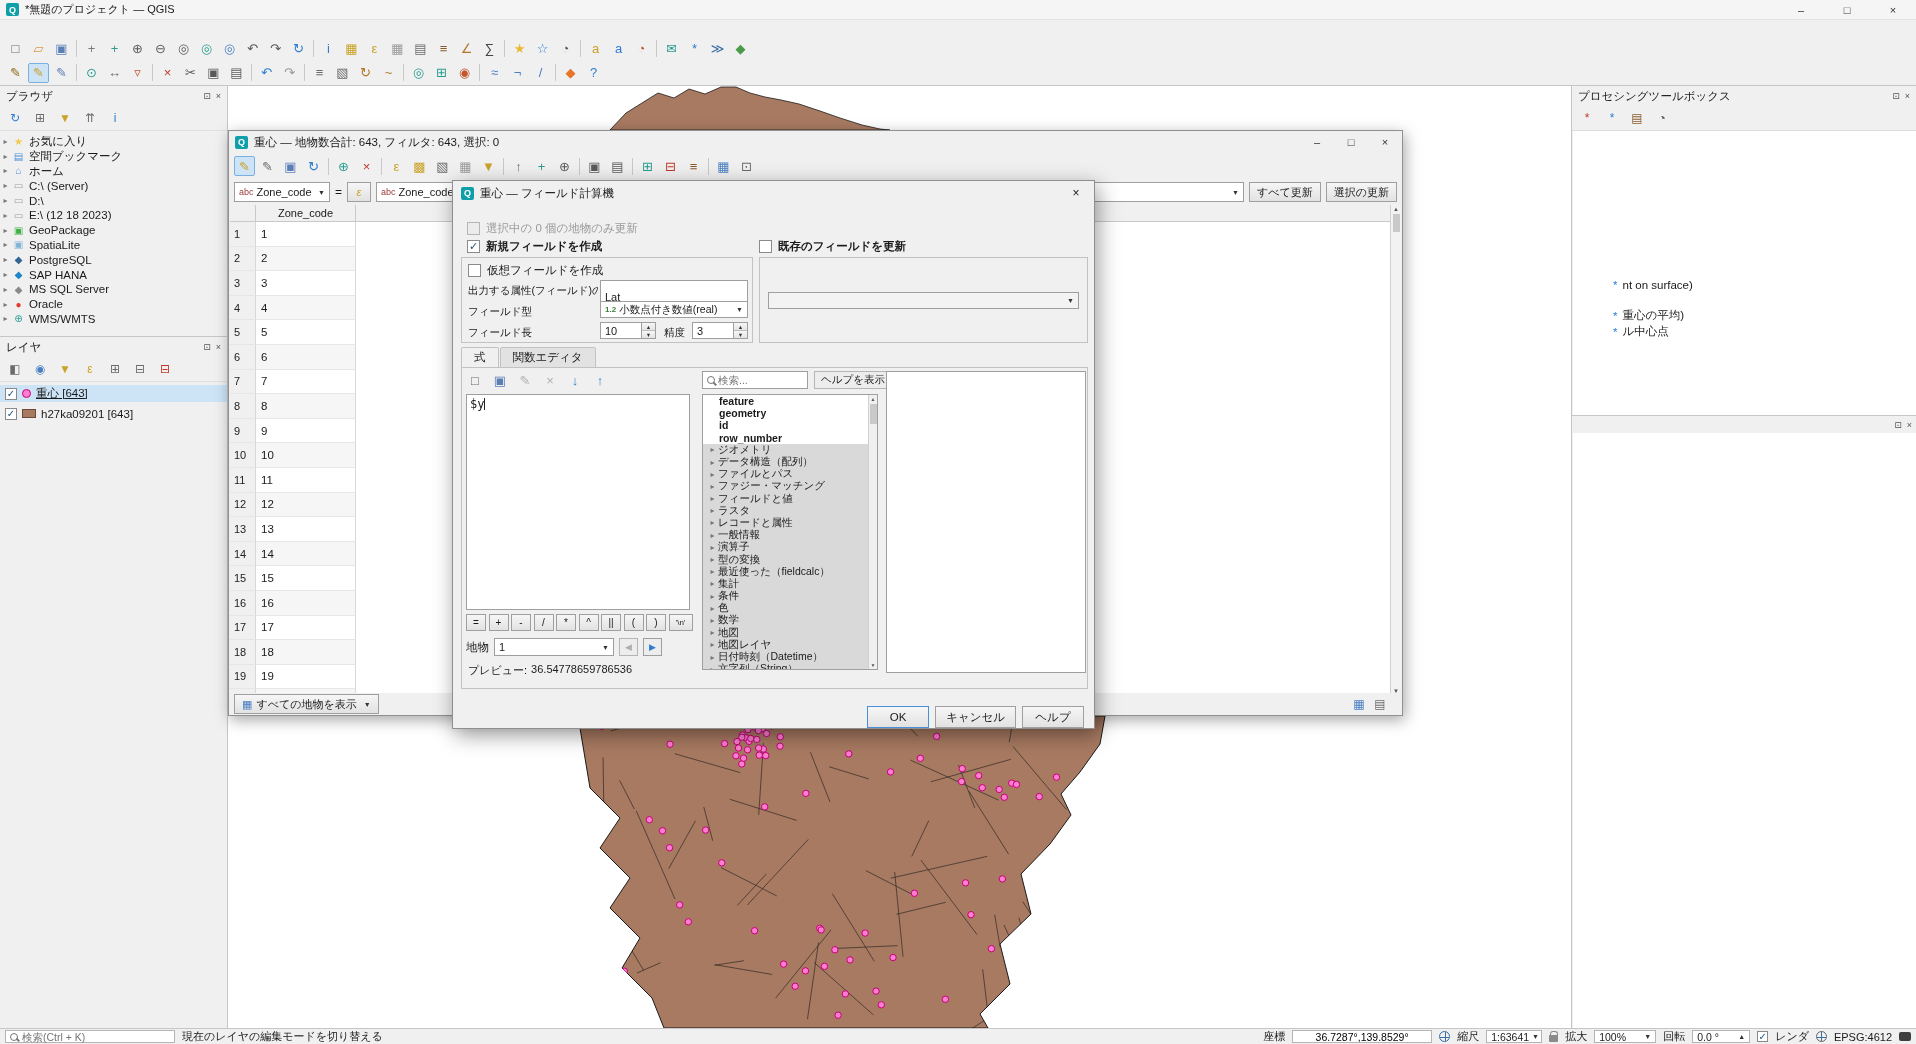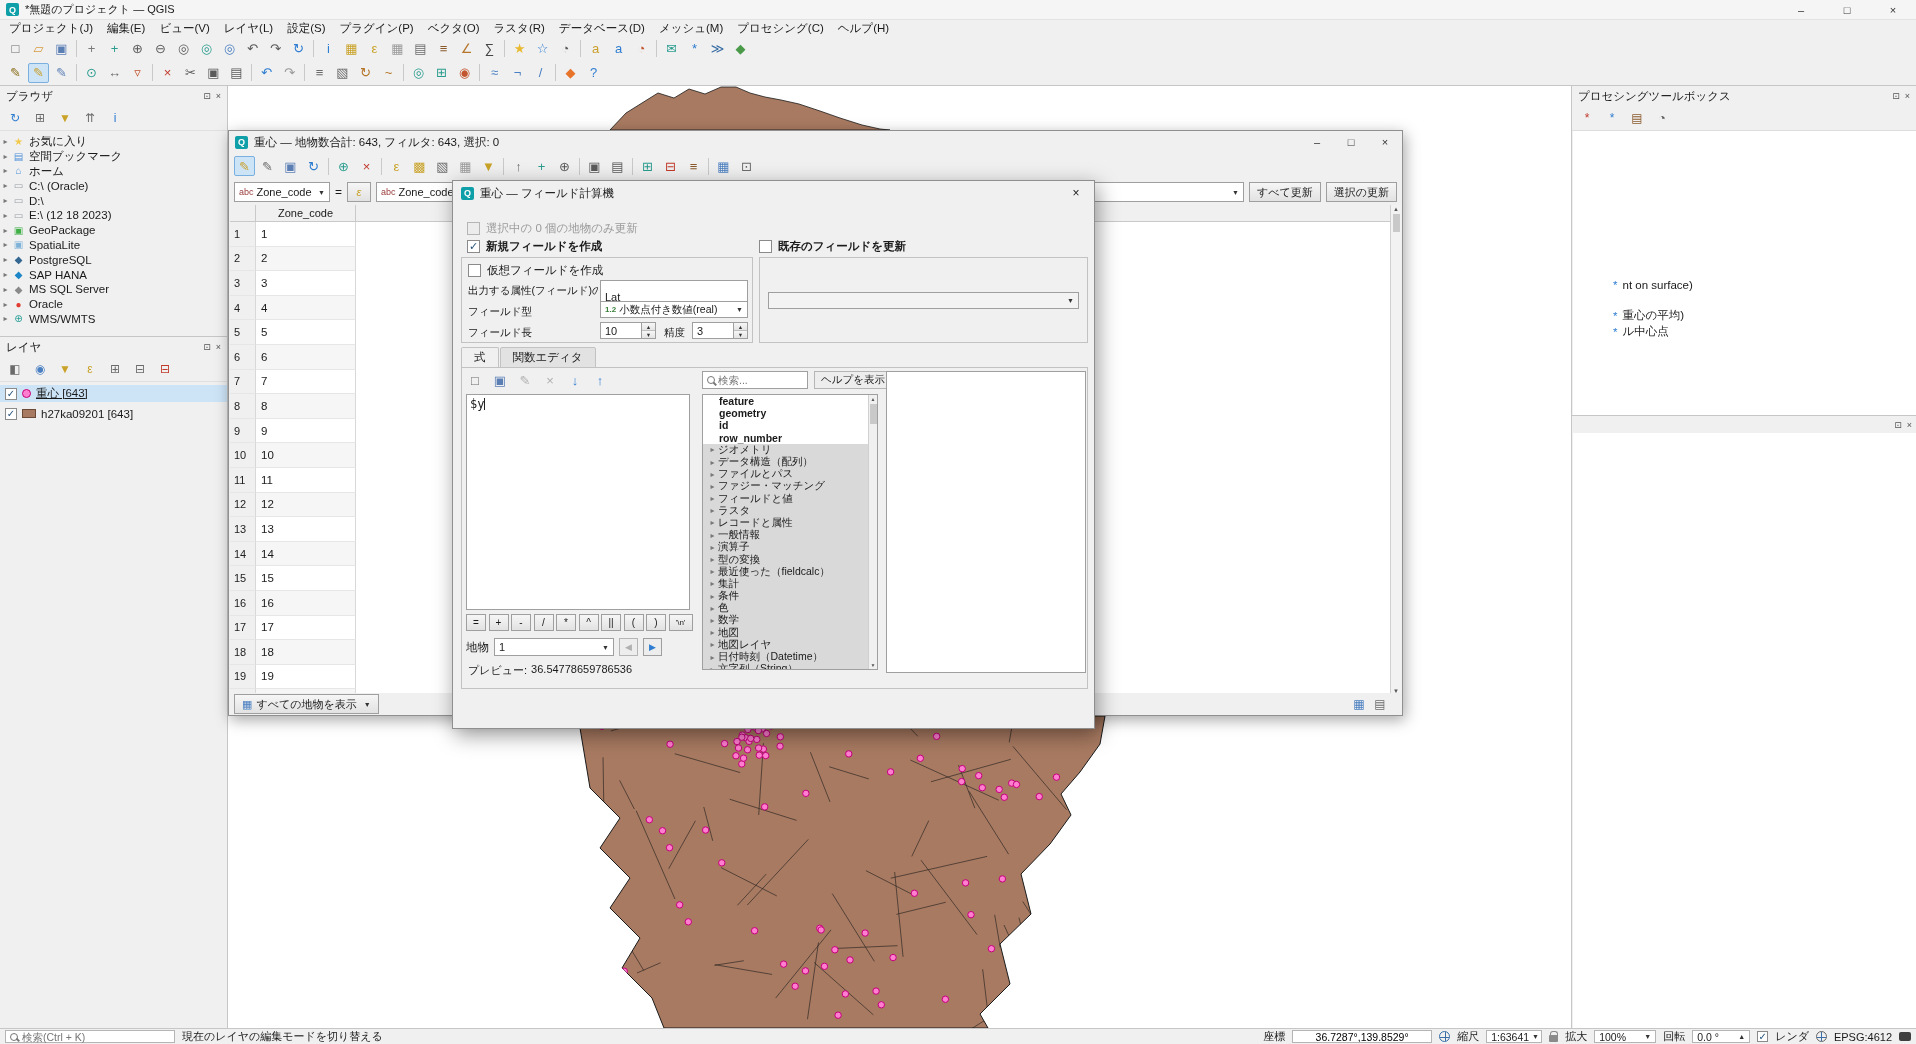--- a/index.html
+++ b/index.html
@@ -130,34 +130,20 @@
   <div id="titlebar">
     <span class="qlogo">Q</span>
     <span class="ttext">*無題のプロジェクト — QGIS</span>
     <div class="wbtns">
       <div class="wbtn">–</div>
       <div class="wbtn">□</div>
       <div class="wbtn">×</div>
     </div>
   </div>
 
-  <div id="menubar">
-      <div class="menu-item">プロジェクト(J)</div>
-      <div class="menu-item">編集(E)</div>
-      <div class="menu-item">ビュー(V)</div>
-      <div class="menu-item">レイヤ(L)</div>
-      <div class="menu-item">設定(S)</div>
-      <div class="menu-item">プラグイン(P)</div>
-      <div class="menu-item">ベクタ(O)</div>
-      <div class="menu-item">ラスタ(R)</div>
-      <div class="menu-item">データベース(D)</div>
-      <div class="menu-item">メッシュ(M)</div>
-      <div class="menu-item">プロセシング(C)</div>
-      <div class="menu-item">ヘルプ(H)</div>
-    </div>
   <div id="tb1" class="toolbar">
       <div class="tbi" style="color: rgb(107, 107, 107);">□</div>
       <div class="tbi" style="color: rgb(215, 155, 63);">▱</div>
       <div class="tbi" style="color: rgb(91, 127, 181);">▣</div>
       <div class="tbsep"></div>
       <div class="tbi" style="color: rgb(122, 122, 122);">+</div>
       <div class="tbi" style="color: rgb(42, 157, 143);">+</div>
       <div class="tbi" style="color: rgb(90, 90, 90);">⊕</div>
       <div class="tbi" style="color: rgb(90, 90, 90);">⊖</div>
       <div class="tbi" style="color: rgb(90, 90, 90);">◎</div>
@@ -250,21 +236,21 @@
           <span class="tlabel">空間ブックマーク</span>
         </div>
         <div class="trow">
           <span class="arrow">▸</span>
           <span class="ticon" style="color: rgb(74, 144, 217);">⌂</span>
           <span class="tlabel">ホーム</span>
         </div>
         <div class="trow">
           <span class="arrow">▸</span>
           <span class="ticon" style="color: rgb(154, 160, 166);">▭</span>
-          <span class="tlabel">C:\ (Oracle)</span>
+          <span class="tlabel">C:\ (Server)</span>
         </div>
         <div class="trow">
           <span class="arrow">▸</span>
           <span class="ticon" style="color: rgb(154, 160, 166);">▭</span>
           <span class="tlabel">D:\</span>
         </div>
         <div class="trow">
           <span class="arrow">▸</span>
           <span class="ticon" style="color: rgb(154, 160, 166);">▭</span>
           <span class="tlabel">E:\ (12 18 2023)</span>
@@ -873,20 +859,25 @@
           </div>
         <div id="fn-scroll">
           <span>▲</span>
           <div class="thumb" style="height:20px"></div>
           <span style="margin-top:auto">▼</span>
         </div>
       </div>
       <div id="help-box"></div>
     </div>
 
+    <div id="dlg-btns">
+      <div class="dbtn default">OK</div>
+      <div class="dbtn">キャンセル</div>
+      <div class="dbtn">ヘルプ</div>
+    </div>
   </div>
 
   <div id="statusbar">
     <div class="sb-search">
       <span class="mag"></span>
       <input placeholder="検索(Ctrl + K)" style="">
     </div>
     <span>現在のレイヤの編集モードを切り替える</span>
     <span class="sb-label" style="margin-left:auto">座標</span>
     <input class="sb-box" style="width: 140px; text-align: center;" value="36.7287°,139.8529°">

